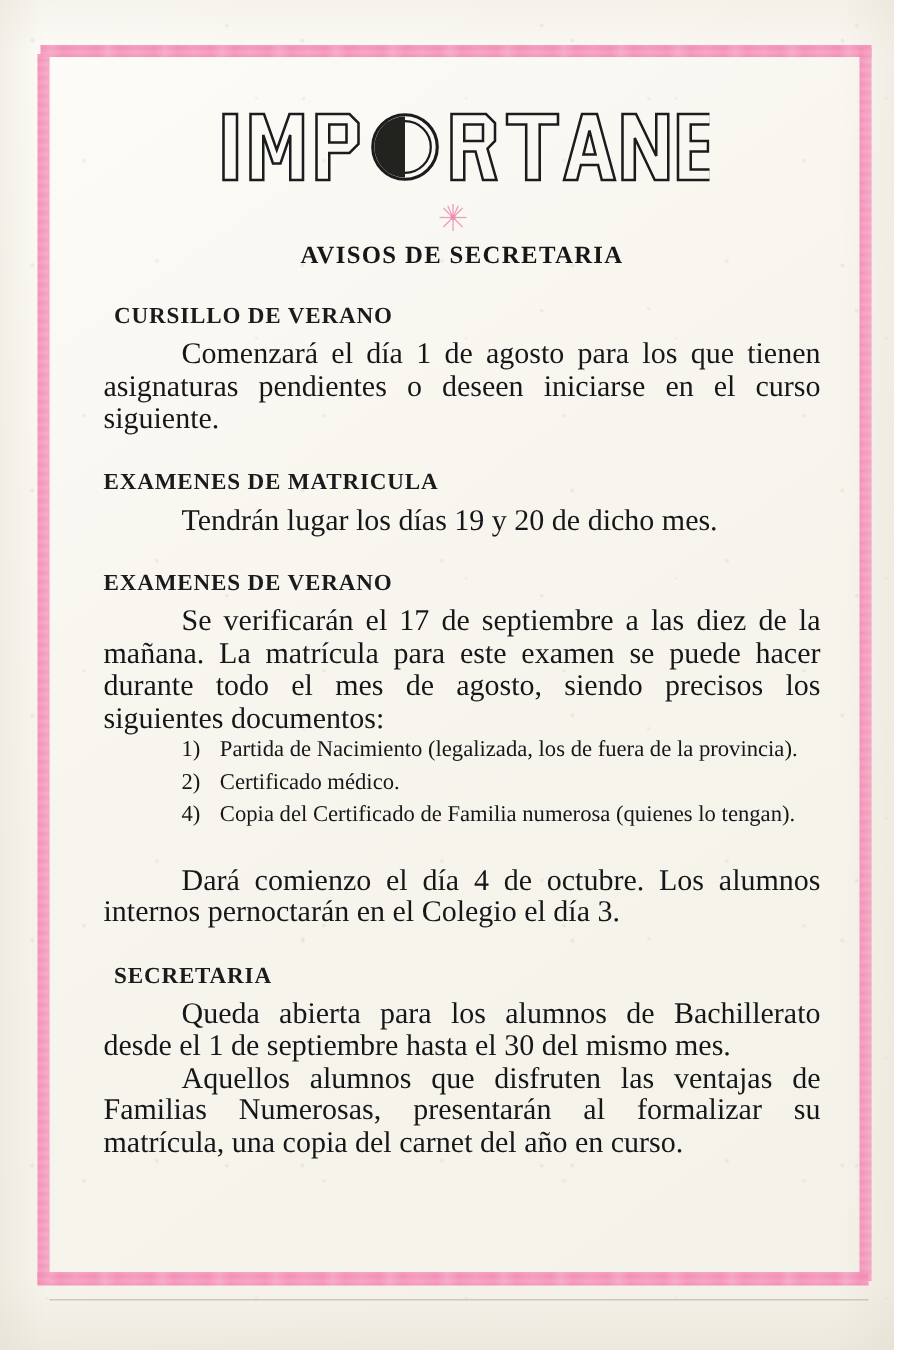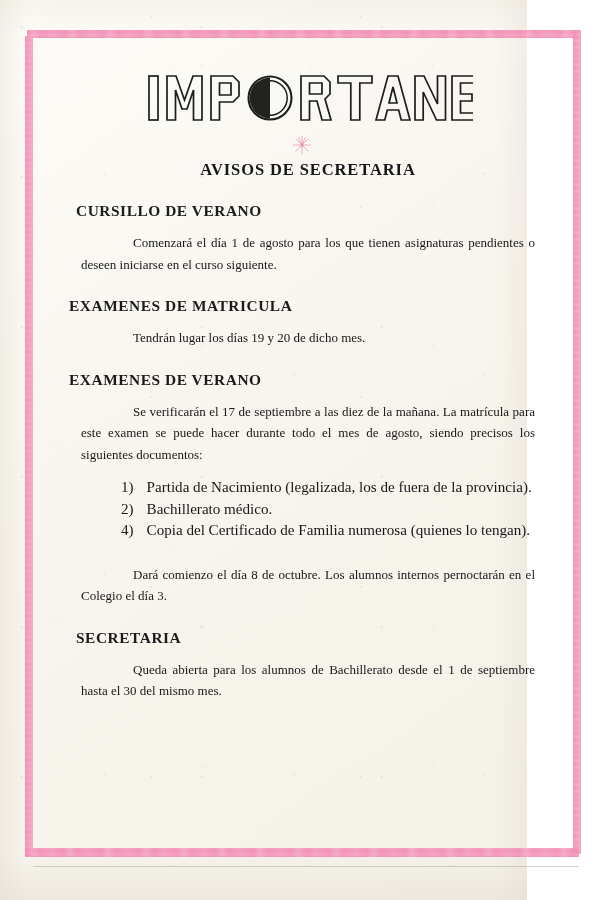--- a/index.html
+++ b/index.html
@@ -10,21 +10,21 @@
   body {
     width: 615px;
     height: 900px;
     overflow: hidden;
     font-family: "Liberation Serif", "DejaVu Serif", serif;
   }
 
   
   #page {
     position: relative;
-    width: 527px;
+    width: 596px;
     height: 900px;
     background: #fbf9f4;
     background-image:
       radial-gradient(circle at 12% 18%, rgba(214,205,188,0.30) 0 1.2px, rgba(0,0,0,0) 1.6px),
       radial-gradient(circle at 72% 9%,  rgba(206,196,178,0.26) 0 1.0px, rgba(0,0,0,0) 1.4px),
       radial-gradient(circle at 35% 63%, rgba(208,199,182,0.22) 0 1.1px, rgba(0,0,0,0) 1.5px),
       radial-gradient(circle at 88% 47%, rgba(212,203,186,0.24) 0 1.0px, rgba(0,0,0,0) 1.4px),
       radial-gradient(circle at 55% 87%, rgba(205,196,179,0.20) 0 1.2px, rgba(0,0,0,0) 1.6px),
       radial-gradient(circle at 22% 41%, rgba(210,201,184,0.18) 0 0.9px, rgba(0,0,0,0) 1.3px),
       linear-gradient(145deg, #fdfcf8 0%, #f8f5ee 45%, #f4f1e8 100%);
@@ -119,22 +119,22 @@
     font-family: "Liberation Serif", "DejaVu Serif", serif;
     font-size: 15.4px;
     font-weight: bold;
     letter-spacing: 0.55px;
     color: #1b1b1e;
     margin: 0 0 6px 0;
   }
   .sec-head.indent { padding-left: 7px; }
 
   p.body {
-    margin: 12px;
-    font-size: 13px;
+    margin: 0;
+    font-size: 20px;
     line-height: 21.5px;
     color: #17171a;
     text-align: justify;
     text-justify: inter-word;
     text-indent: 52px;
     hyphens: manual;
   }
   p.body + p.body { margin-top: 0; }
 
   ol.docs {
@@ -239,31 +239,32 @@
     </div>
 
     <div class="section">
       <h3 class="sec-head">EXAMENES DE VERANO</h3>
       <p class="body">Se verificarán el 17 de septiembre a las diez de la mañana. La matrícula para este examen se puede hacer durante todo el mes de agosto, siendo precisos los siguientes documentos:</p>
       <ol class="docs">
         <li>
           <span class="num">1)</span><span>Partida de Nacimiento (legalizada, los de fuera de la provincia).</span>
         </li>
         <li>
-          <span class="num">2)</span><span>Bachillerato médico.</span>
+          <span class="num">2)</span><span>Certificado médico.</span>
         </li>
         <li>
           <span class="num">4)</span><span>Copia del Certificado de Familia numerosa (quienes lo tengan).</span>
         </li>
       </ol>
     </div>
 
     <div class="section">
-      <p class="body">Dará comienzo el día 8 de octubre. Los alumnos internos pernoctarán en el Colegio el día 3.</p>
+      <p class="body">Dará comienzo el día 4 de octubre. Los alumnos internos pernoctarán en el Colegio el día 3.</p>
     </div>
 
     <div class="section">
       <h3 class="sec-head indent">SECRETARIA</h3>
       <p class="body">Queda abierta para los alumnos de Bachillerato desde el 1 de septiembre hasta el 30 del mismo mes.</p>
+      <p class="body">Aquellos alumnos que disfruten las ventajas de Familias Numerosas, presentarán al formalizar su matrícula, una copia del carnet del año en curso.</p>
     </div>
 
   </div>
 </div>
 
 </body></html>

